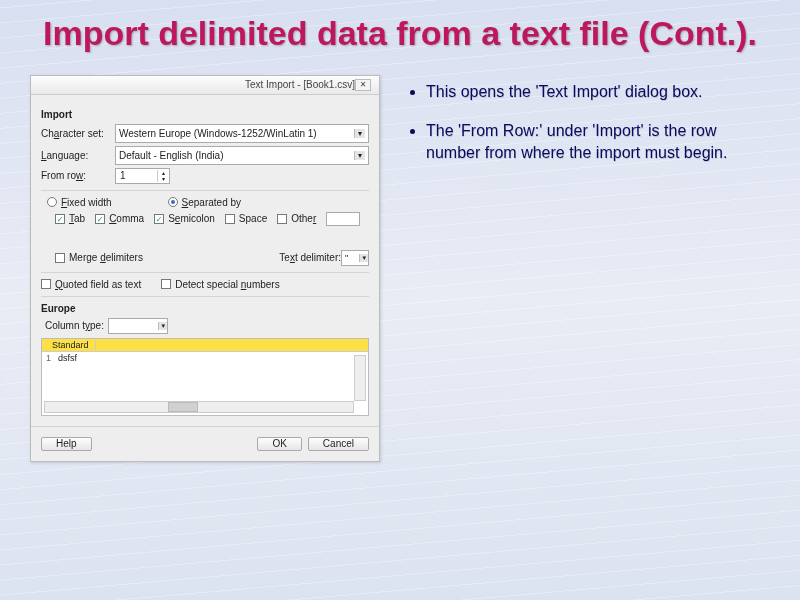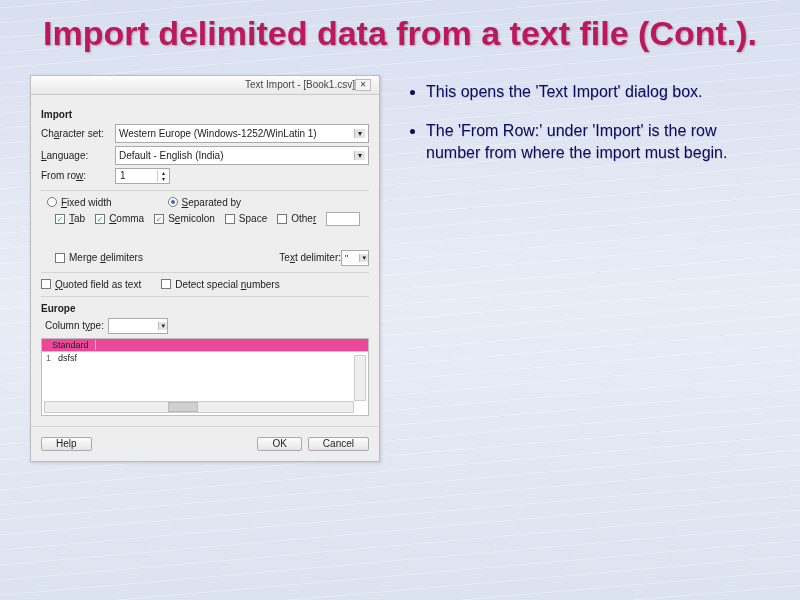--- a/index.html
+++ b/index.html
@@ -60,21 +60,21 @@
   .check.sel .box::after { content: "✓"; color: #297; }
   .checks { display: flex; flex-wrap: wrap; gap: 4px 10px; margin: 3px 0 2px 14px; }
   .other-inp { width: 34px; height: 14px; background: #fff; border: 1px solid #aaa; }
   .inline-right { margin-left: auto; display: flex; align-items: center; }
   .tiny-combo { width: 28px; height: 16px; background: #fff; border: 1px solid #aaa; display: flex; align-items: center; font-size: 9px; }
   .tiny-combo .arrow { margin-left: auto; font-size: 7px; background: #e4e4e4; border-left: 1px solid #bbb; padding: 0 2px; }
   .fields-box {
     margin-top: 4px; background: #fff; border: 1px solid #bdbdbd;
     height: 78px; position: relative; overflow: hidden;
   }
-  .fields-head { background: #ec4899; border-bottom: 1px solid #ccc; font-size: 9px; padding: 1px 4px; display: flex; }
+  .fields-head { background: #fde047; border-bottom: 1px solid #ccc; font-size: 9px; padding: 1px 4px; display: flex; }
   .fields-head .cell { border-right: 1px solid #ccc; padding: 0 6px; }
   .fields-row { font-size: 9px; padding: 1px 4px; display: flex; }
   .fields-row .num { width: 12px; color: #666; }
   .scroll-h { position: absolute; left: 2px; right: 14px; bottom: 2px; height: 12px; background: #eee; border: 1px solid #ccc; }
   .scroll-h .thumb { position: absolute; left: 40%; width: 30px; top: 0; bottom: 0; background: #d0d0d0; border: 1px solid #bbb; }
   .scroll-v { position: absolute; right: 2px; top: 16px; bottom: 14px; width: 12px; background: #eee; border: 1px solid #ccc; }
   .btnbar { display: flex; gap: 6px; padding: 10px; border-top: 1px solid #d4d4d4; }
   .btn {
     height: 14px; padding: 0 14px; font-size: 10px;
     background: linear-gradient(#fdfdfd,#e6e6e6); border: 1px solid #aaa;

